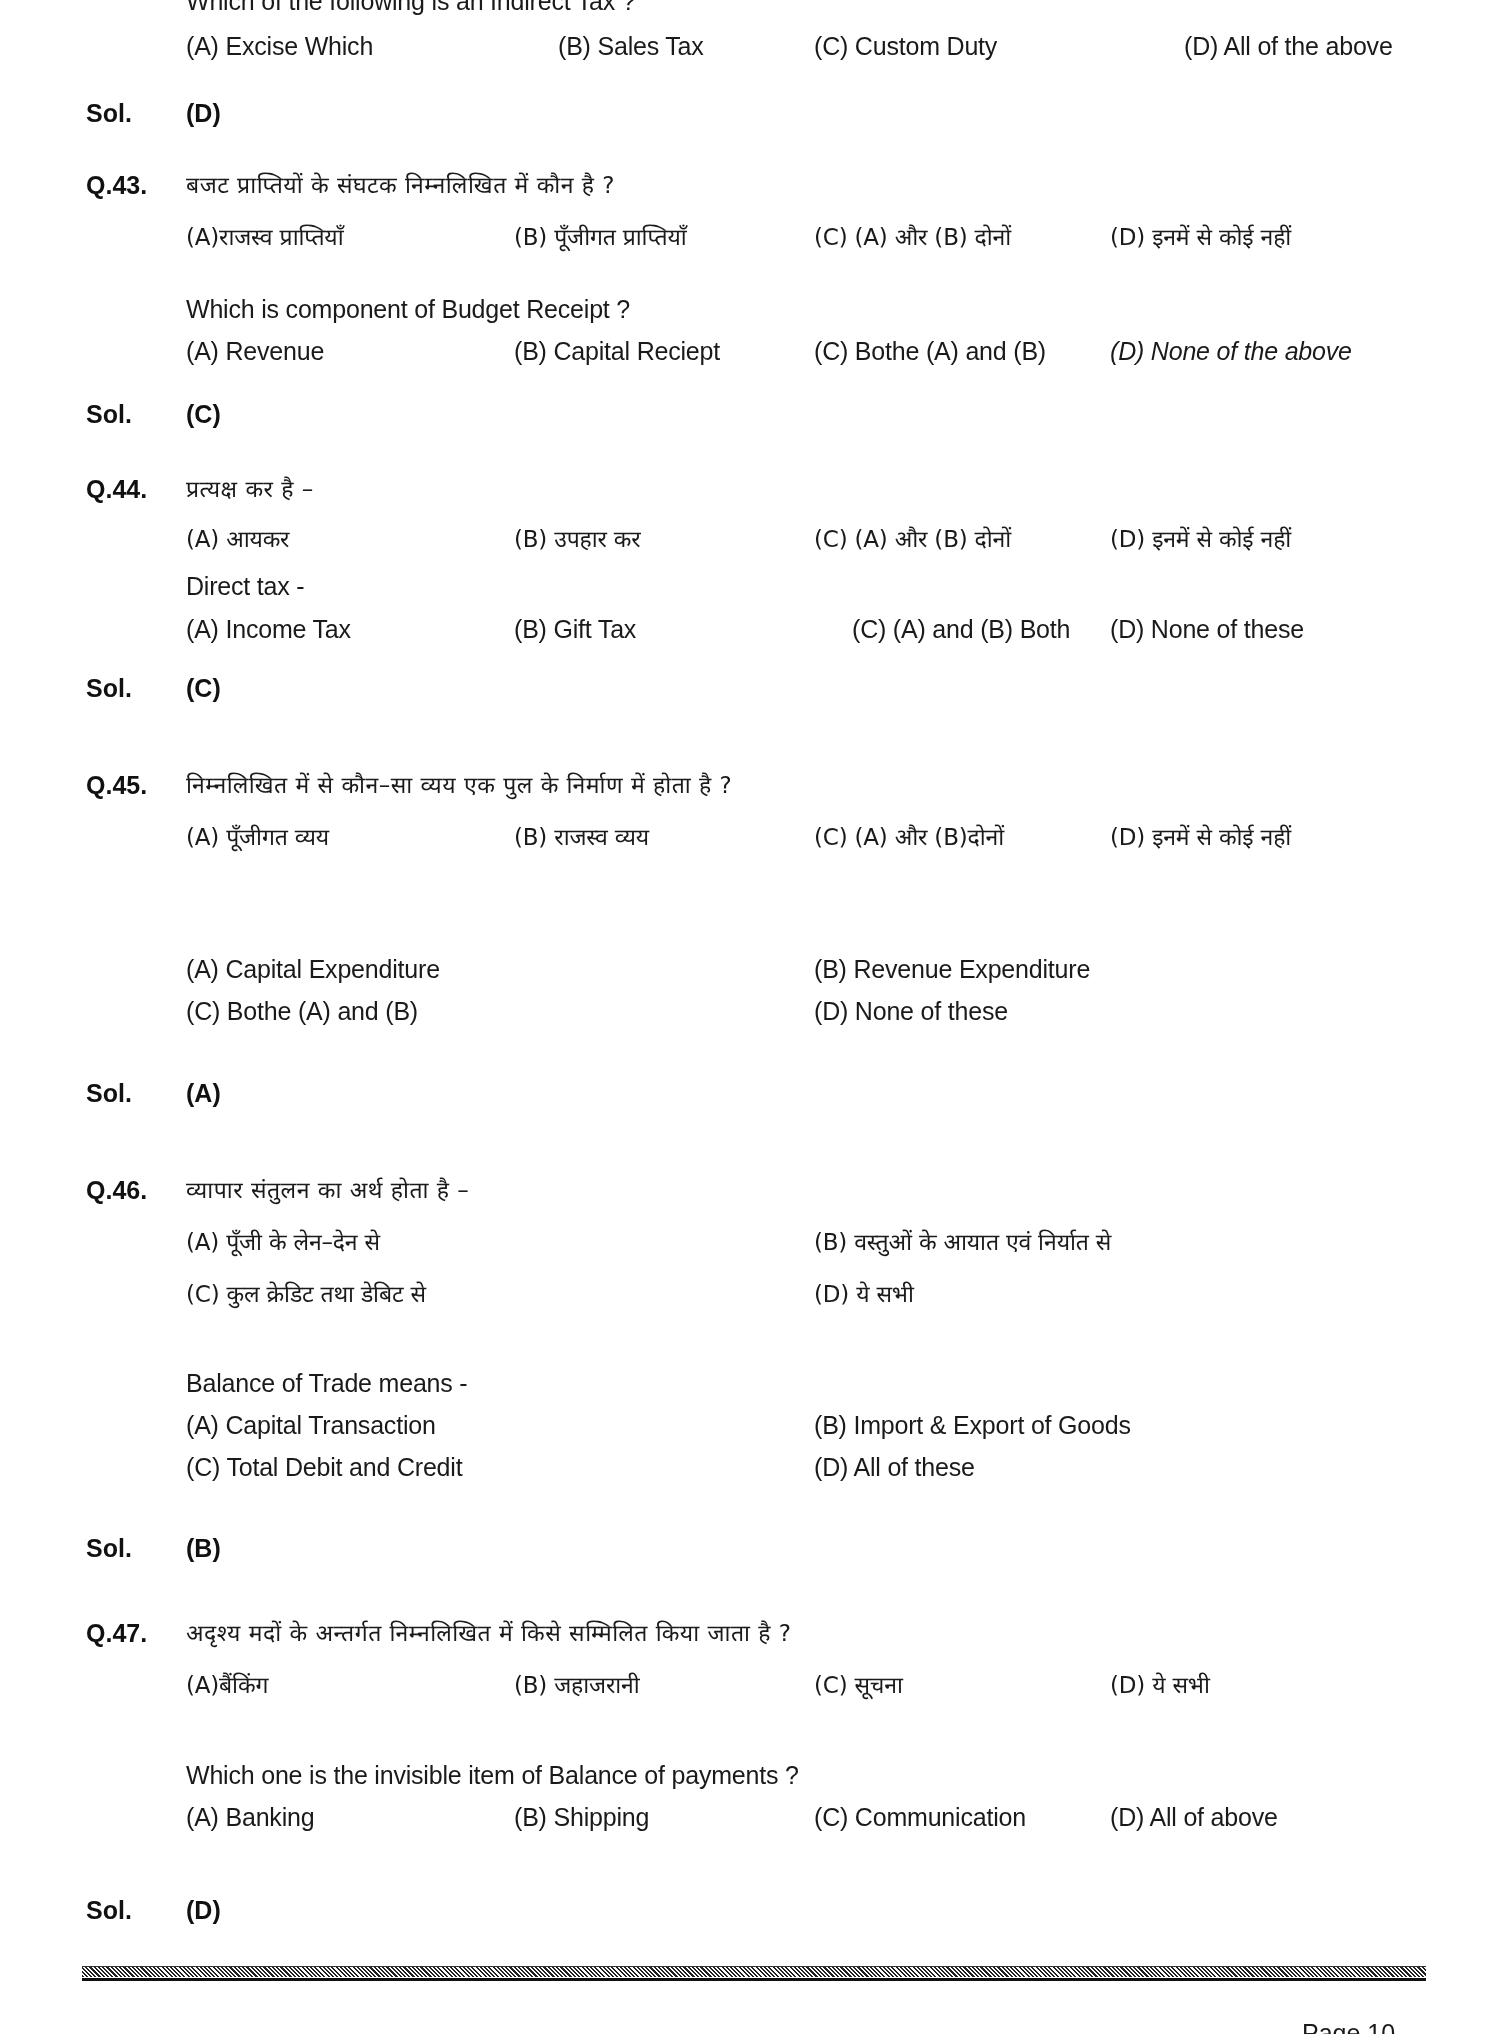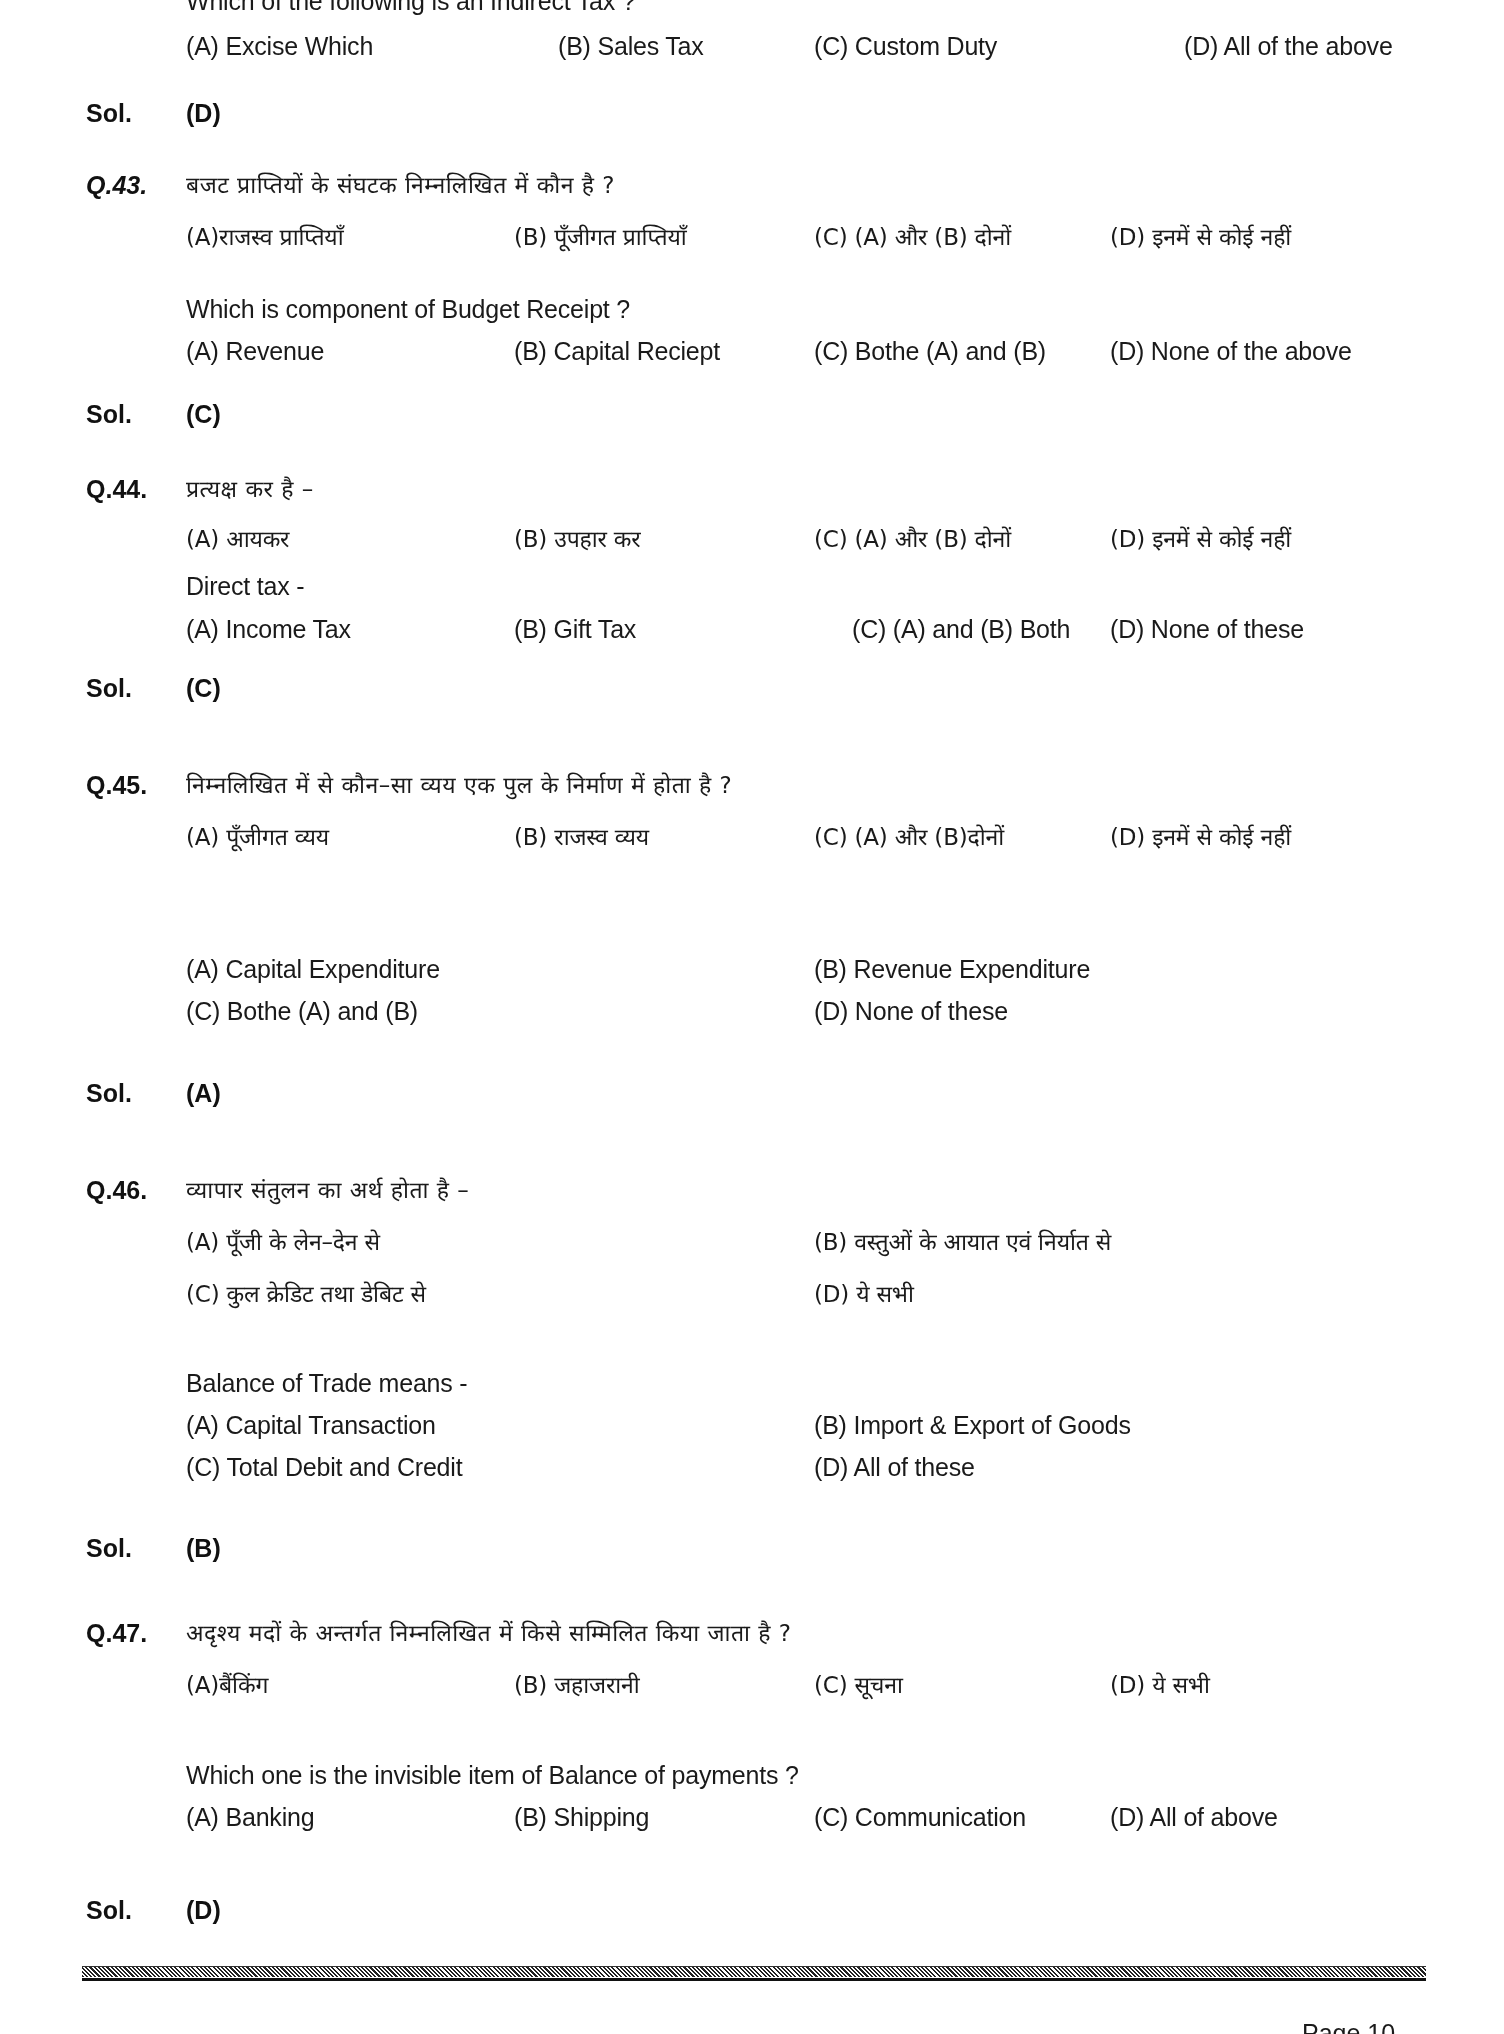--- a/index.html
+++ b/index.html
@@ -84,31 +84,31 @@
 <div class="page">
 
   <div class="line" style="left:186px; top:-14px;">Which of the following is an Indirect Tax ?</div>
   <div class="opt" style="left:186px; top:31px;">(A) Excise Which</div>
   <div class="opt" style="left:558px; top:31px;">(B) Sales Tax</div>
   <div class="opt" style="left:814px; top:31px;">(C) Custom Duty</div>
   <div class="opt" style="left:1160px; top:31px;margin-left:24px;">(D) All of the above</div>
   <div class="sol-label" style="left:86px; top:98px;">Sol.</div>
   <div class="sol-answer" style="left:186px; top:98px;">(D)</div>
 
-  <div class="qno" style="left:86px; top:170px;font-style:italic;">Q.43.</div>
+  <div class="qno" style="left:86px; top:170px;">Q.43.</div>
   <div class="line hi" style="left:186px; top:170px;">बजट प्राप्तियों के संघटक निम्नलिखित में कौन है ?</div>
   <div class="opt hi" style="left:186px; top:222px;">(A)राजस्व प्राप्तियाँ</div>
   <div class="opt hi" style="left:514px; top:222px;">(B) पूँजीगत प्राप्तियाँ</div>
   <div class="opt hi" style="left:814px; top:222px;">(C) (A) और (B) दोनों</div>
   <div class="opt hi" style="left:1110px; top:222px;">(D) इनमें से कोई नहीं</div>
   <div class="line" style="left:186px; top:294px;">Which is component of Budget Receipt ?</div>
   <div class="opt" style="left:186px; top:336px;">(A) Revenue</div>
   <div class="opt" style="left:514px; top:336px;">(B) Capital Reciept</div>
   <div class="opt" style="left:814px; top:336px;">(C) Bothe (A) and (B)</div>
-  <div class="opt" style="left:1110px; top:336px;">(D) None of the above</div>
+  <div class="opt" style="left:1110px; top:336px;font-style:italic;">(D) None of the above</div>
   <div class="sol-label" style="left:86px; top:399px;">Sol.</div>
   <div class="sol-answer" style="left:186px; top:399px;">(C)</div>
 
   <div class="qno" style="left:86px; top:474px;">Q.44.</div>
   <div class="line hi" style="left:186px; top:474px;">प्रत्यक्ष कर है –</div>
   <div class="opt hi" style="left:186px; top:524px;">(A) आयकर</div>
   <div class="opt hi" style="left:514px; top:524px;">(B) उपहार कर</div>
   <div class="opt hi" style="left:814px; top:524px;">(C) (A) और (B) दोनों</div>
   <div class="opt hi" style="left:1110px; top:524px;">(D) इनमें से कोई नहीं</div>
   <div class="line" style="left:186px; top:571px;">Direct tax -</div>

